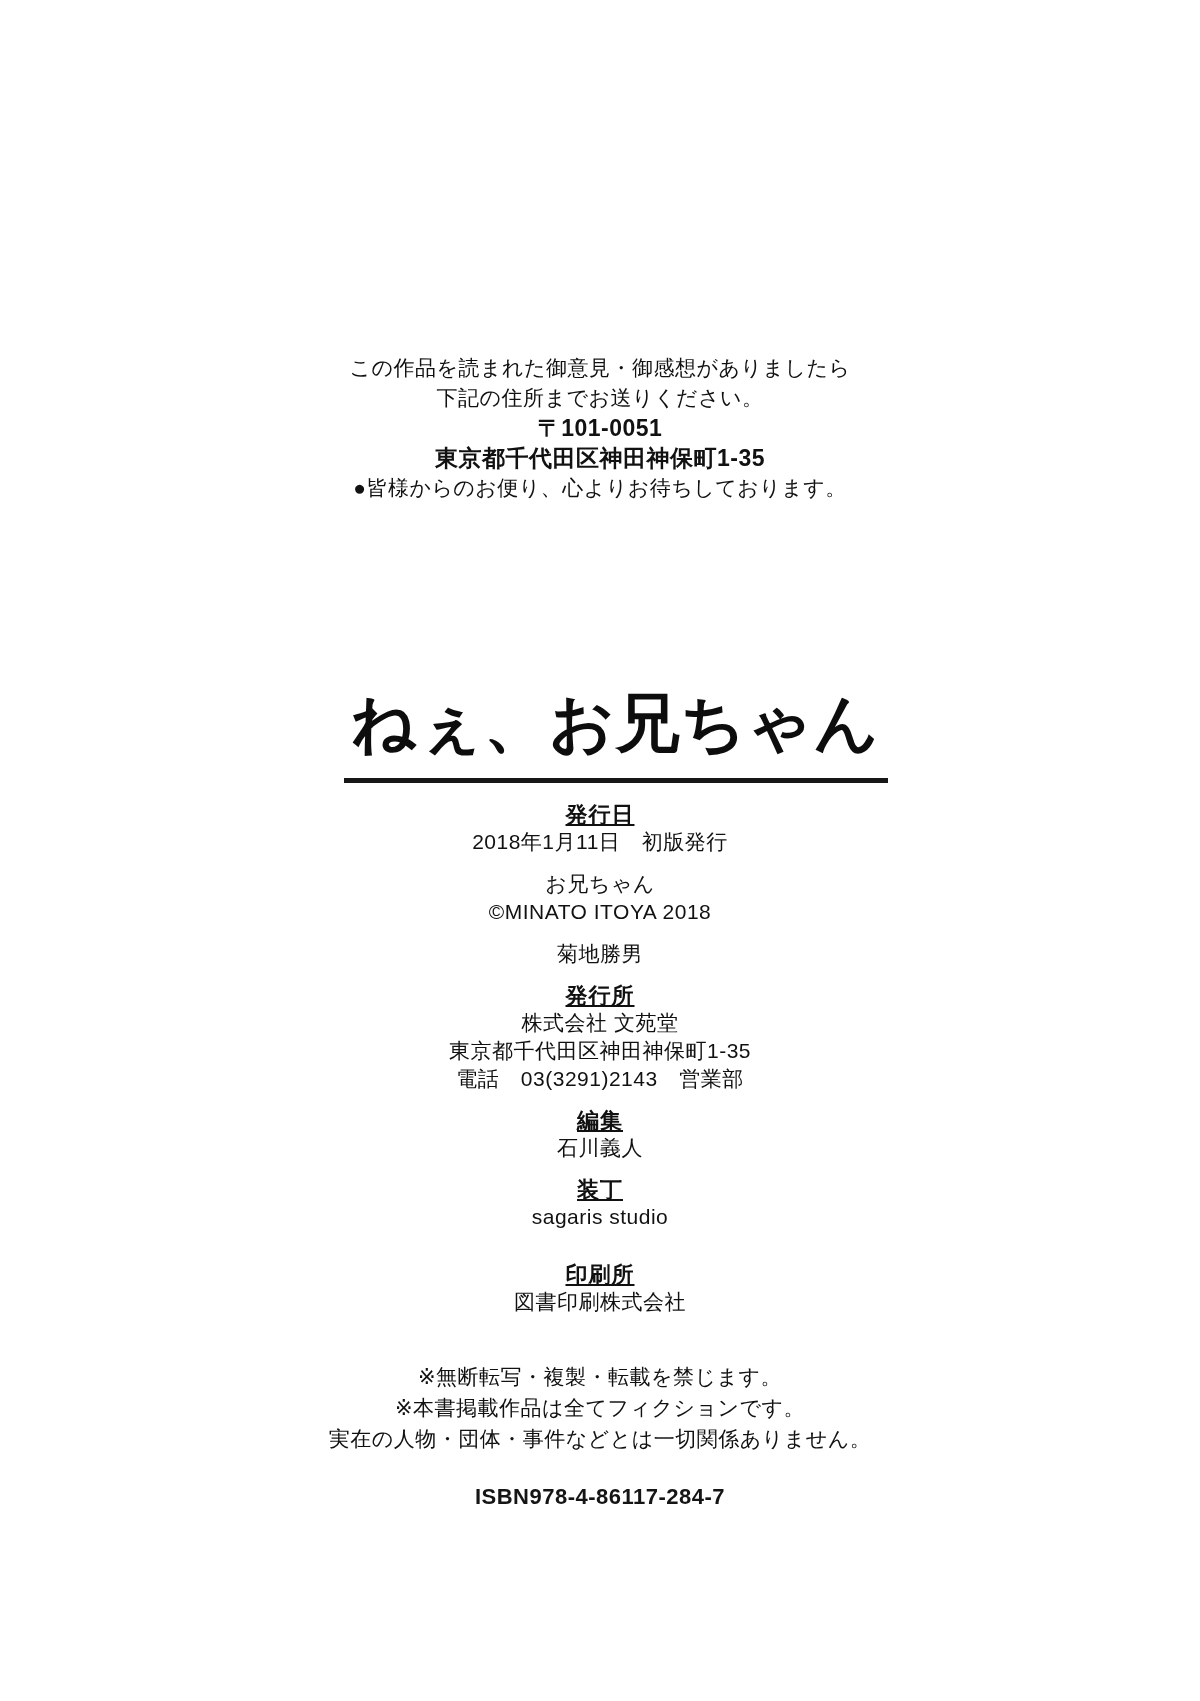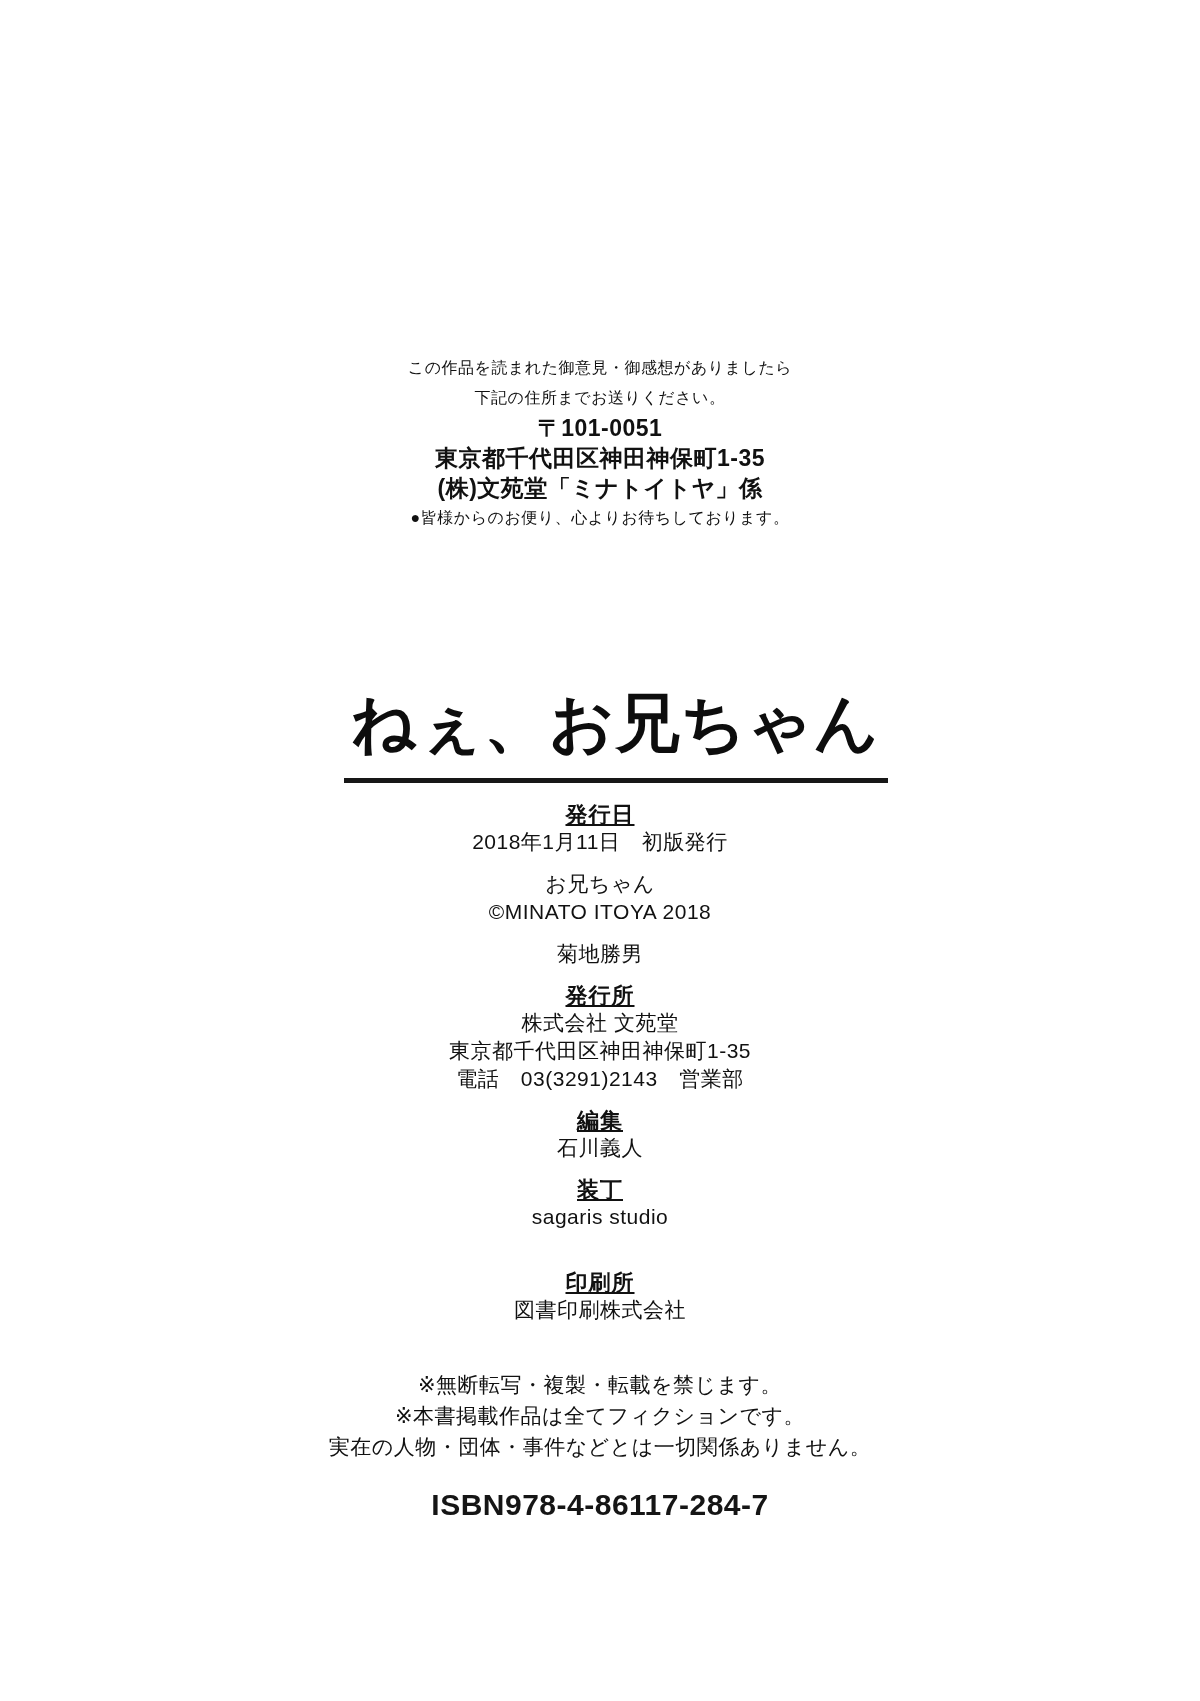--- a/index.html
+++ b/index.html
@@ -17,21 +17,21 @@
 
   
   .feedback {
     position: absolute;
     top: 353px;
     left: 0;
     width: 100%;
     text-align: center;
   }
   .fb-line {
-    font-size: 16px;
+    font-size: 21px;
     line-height: 30px;
     letter-spacing: 0.5px;
   }
   .fb-bold {
     font-weight: 900;
     font-size: 23px;
     text-align: center;
   }
 
   
@@ -60,21 +60,21 @@
 
   
   .colophon {
     position: absolute;
     top: 801px;
     left: 0;
     width: 100%;
     text-align: center;
   }
   .entry { margin-bottom: 14px; }
-  .entry.gap-large { margin-bottom: 38px; }
+  .entry.gap-large { margin-bottom: 30px; }
   .entry-label {
     font-size: 22px;
     font-weight: 700;
     line-height: 27px;
     letter-spacing: 1px;
     text-decoration: underline;
   }
   .entry-line {
     font-size: 21px;
     font-weight: 400;
@@ -82,38 +82,37 @@
     letter-spacing: 0.5px;
   }
   .notices { margin-top: 45px; }
   .notice-line {
     font-size: 21px;
     line-height: 31px;
     letter-spacing: 0.5px;
   }
   .isbn {
     margin-top: 27px;
-    font-size: 30px;
+    font-size: 22px;
     font-weight: 600;
     line-height: 32px;
     letter-spacing: 0.5px;
     color: #151515;
   }
 </style>
 </head>
 <body>
 
 <div class="page">
 
   <section class="feedback">
     <p class="fb-line">この作品を読まれた御意見・御感想がありましたら</p>
     <p class="fb-line">下記の住所までお送りください。</p>
     <p class="fb-line fb-bold">〒101-0051</p>
     <p class="fb-line fb-bold">東京都千代田区神田神保町1-35</p>
-    <p class="fb-line fb-bold">(株)文苑堂「ミナトイトヤ」係</p>
     <p class="fb-line">●皆様からのお便り、心よりお待ちしております。</p>
   </section>
 
   <section class="title-block">
     <h1 class="book-title">ねぇ、お兄ちゃん</h1>
     <div class="title-underline"></div>
   </section>
 
   <section class="colophon">
 

